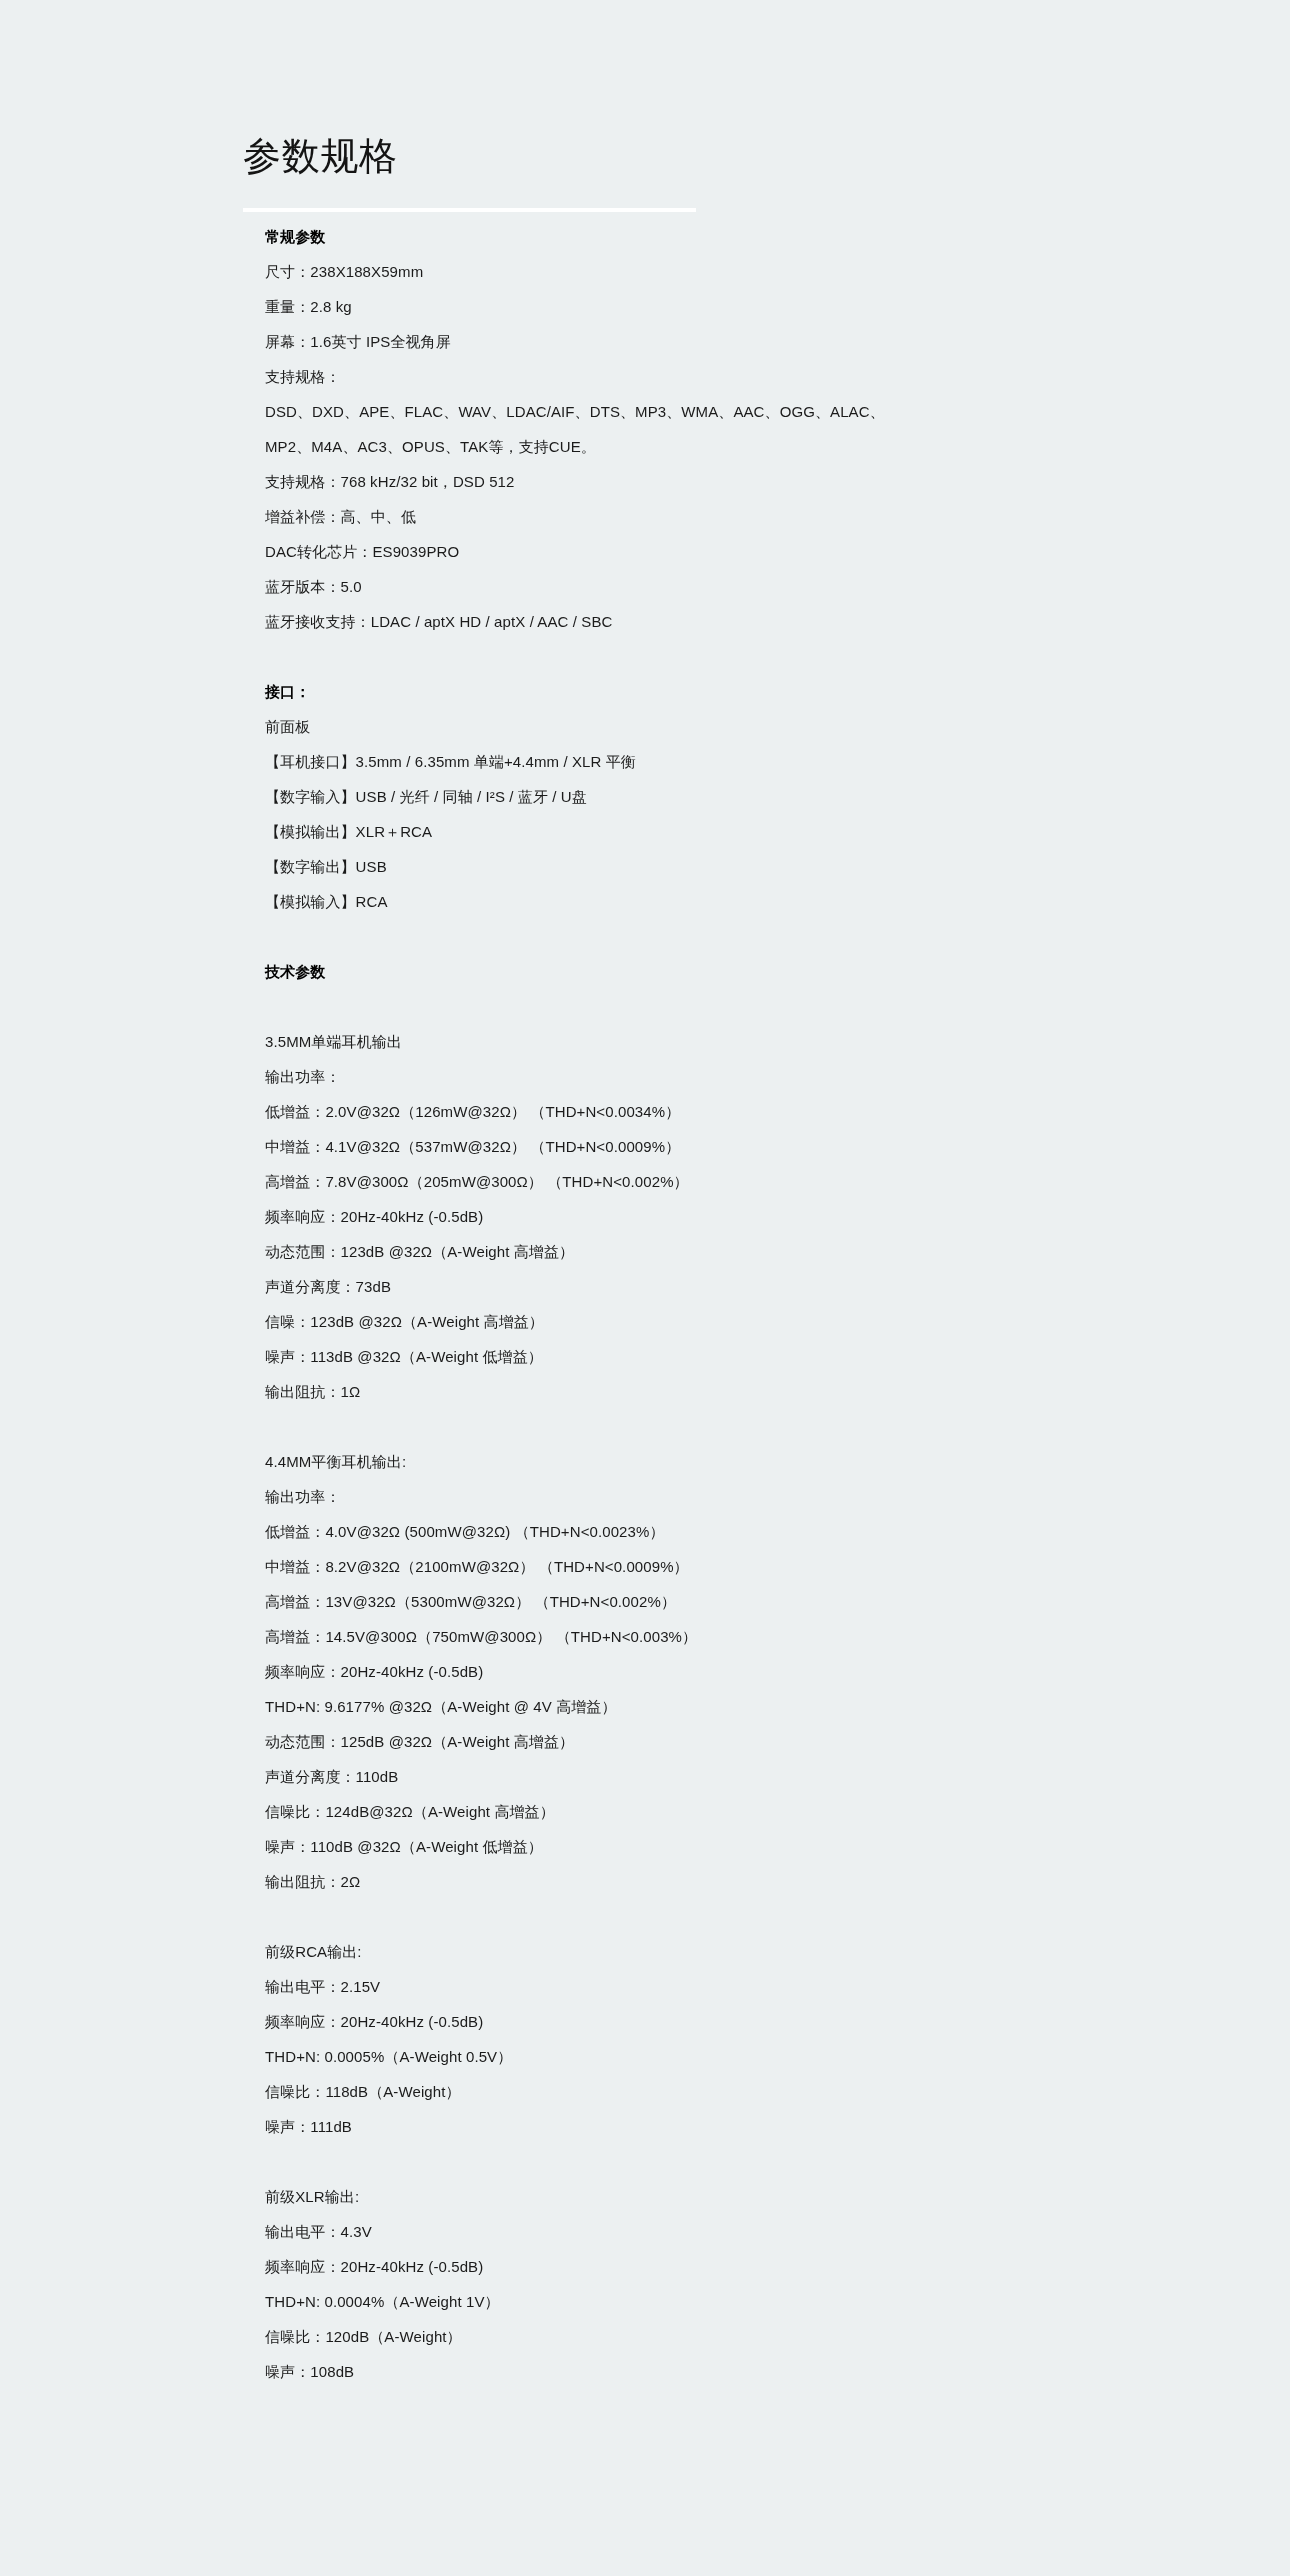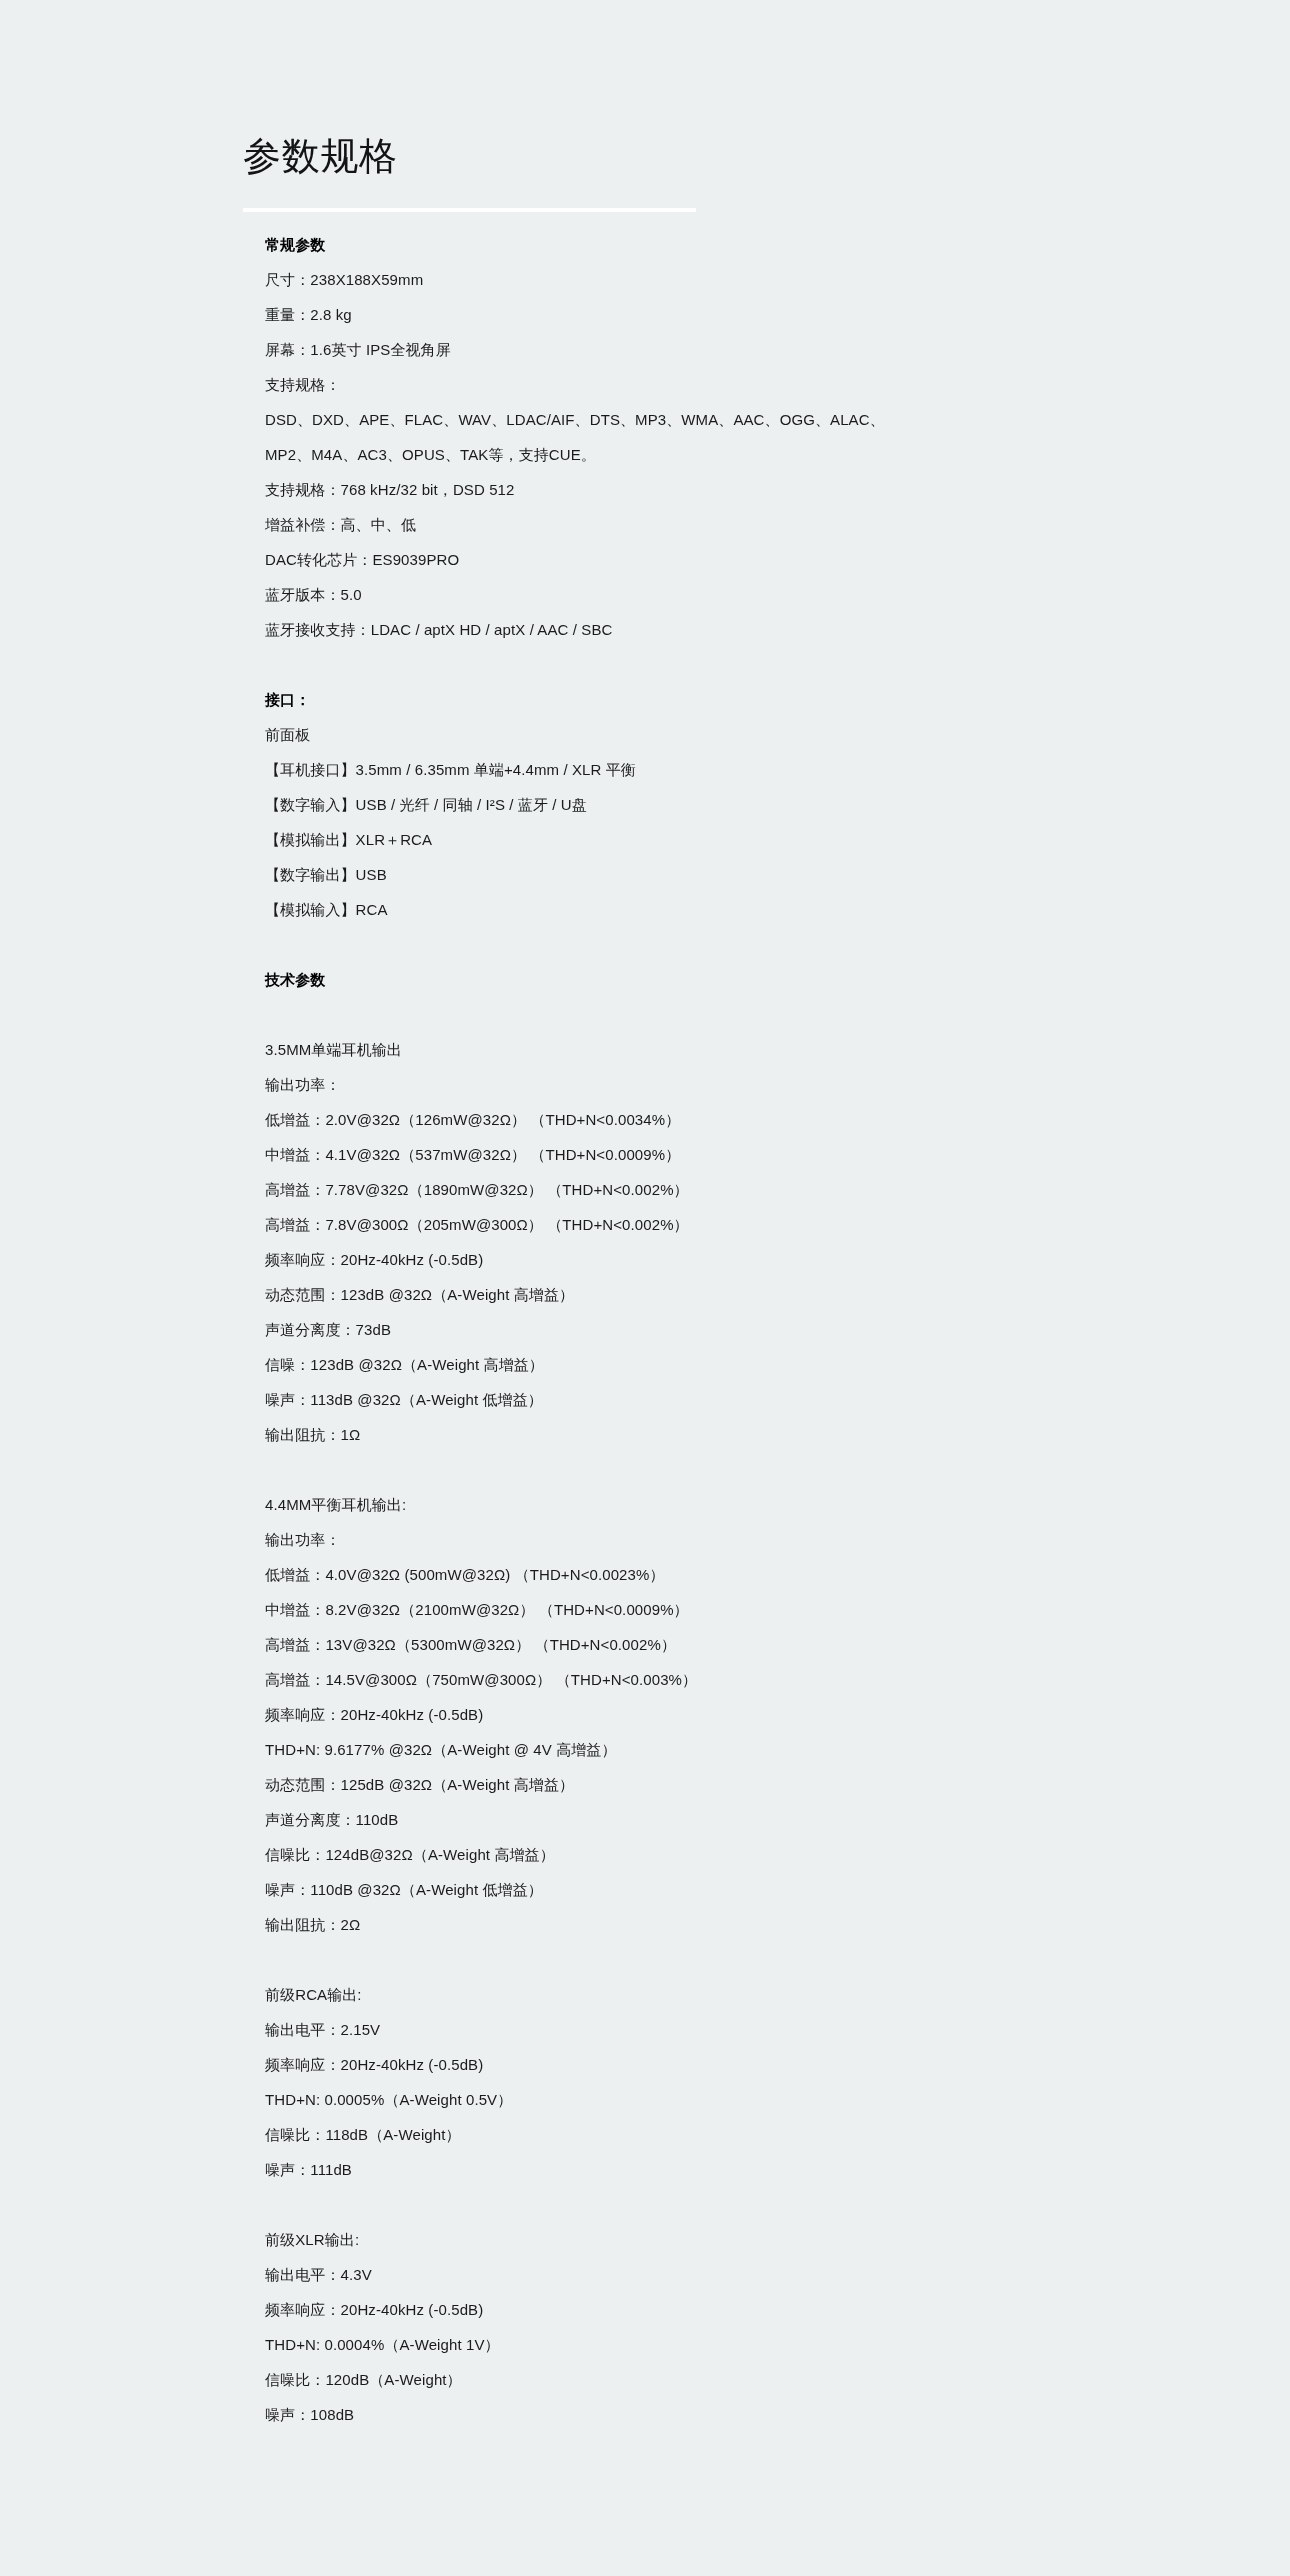--- a/index.html
+++ b/index.html
@@ -19,21 +19,21 @@
     letter-spacing:0.7px;
   }
   .divider{
     position:absolute;
     top:208px;left:243px;
     width:453px;height:4px;
     background:#ffffff;
   }
   .spec-body{
     position:absolute;
-    top:228px;left:265px;
+    top:220px;left:265px;
     width:941px;
   }
   .row{
     height:35px;
     display:flex;
     align-items:center;
     font-size:15px;
     color:#1b1b1b;
     white-space:nowrap;
     letter-spacing:0.1px;
@@ -72,21 +72,20 @@
     <div class="row">【模拟输出】XLR＋RCA</div>
     <div class="row">【数字输出】USB</div>
     <div class="row">【模拟输入】RCA</div>
     <div class="row blank"></div>
     <div class="row bold">技术参数</div>
     <div class="row blank"></div>
     <div class="row">3.5MM单端耳机输出</div>
     <div class="row">输出功率：</div>
     <div class="row">低增益：2.0V@32Ω（126mW@32Ω） （THD+N&lt;0.0034%）</div>
     <div class="row">中增益：4.1V@32Ω（537mW@32Ω） （THD+N&lt;0.0009%）</div>
-    <div class="row">高增益：7.78V@32Ω（1890mW@32Ω） （THD+N&lt;0.002%）</div>
     <div class="row">高增益：7.8V@300Ω（205mW@300Ω） （THD+N&lt;0.002%）</div>
     <div class="row">频率响应：20Hz-40kHz (-0.5dB)</div>
     <div class="row">动态范围：123dB @32Ω（A-Weight 高增益）</div>
     <div class="row">声道分离度：73dB</div>
     <div class="row">信噪：123dB @32Ω（A-Weight 高增益）</div>
     <div class="row">噪声：113dB @32Ω（A-Weight 低增益）</div>
     <div class="row">输出阻抗：1Ω</div>
     <div class="row blank"></div>
     <div class="row">4.4MM平衡耳机输出:</div>
     <div class="row">输出功率：</div>

